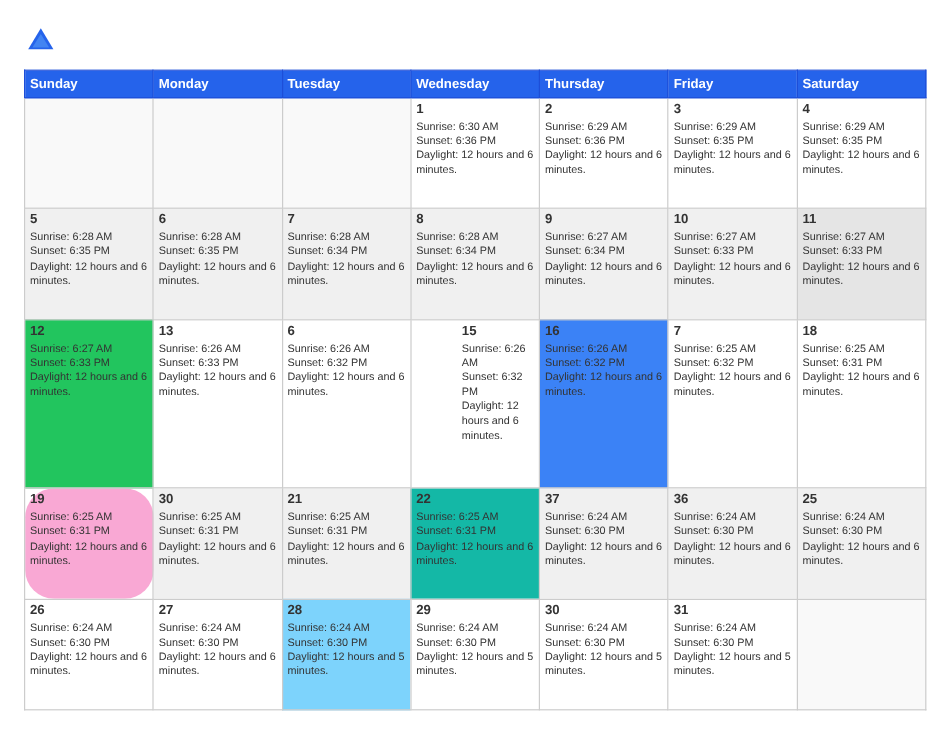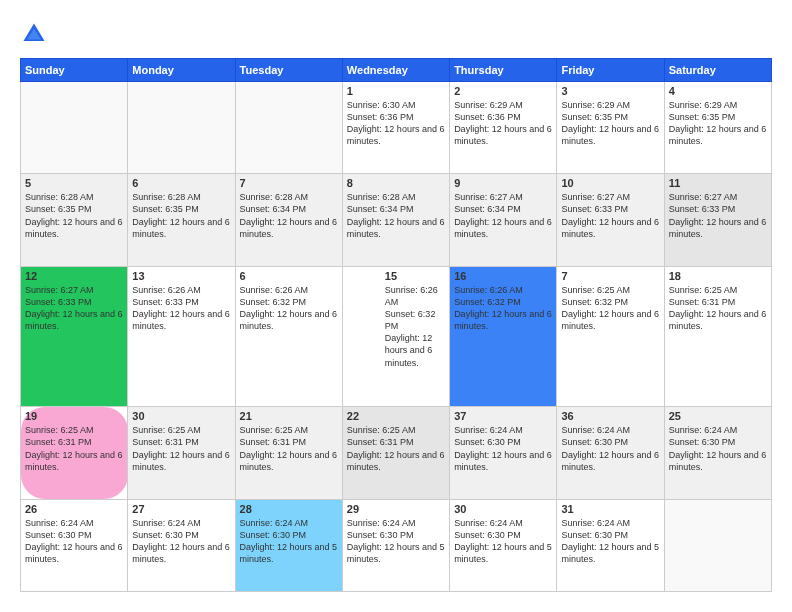--- a/index.html
+++ b/index.html
@@ -264,21 +264,21 @@
             <div class="cell-text" style="white-space: pre-line;">Sunrise: 6:25 AM
 Sunset: 6:31 PM
 Daylight: 12 hours and 6 minutes.</div>
           </td>
           <td style="background: rgb(240, 240, 240);">
             <span class="day-number">21</span>
             <div class="cell-text" style="white-space: pre-line;">Sunrise: 6:25 AM
 Sunset: 6:31 PM
 Daylight: 12 hours and 6 minutes.</div>
           </td>
-          <td style="background: #e5e5e5;">
+          <td style="background: #14b8a6;">
             <span class="day-number">22</span>
             <div class="cell-text" style="white-space: pre-line;">Sunrise: 6:25 AM
 Sunset: 6:31 PM
 Daylight: 12 hours and 6 minutes.</div>
           </td>
           <td style="background: rgb(240, 240, 240);">
             <span class="day-number">37</span>
             <div class="cell-text" style="white-space: pre-line;">Sunrise: 6:24 AM
 Sunset: 6:30 PM
 Daylight: 12 hours and 6 minutes.</div>

